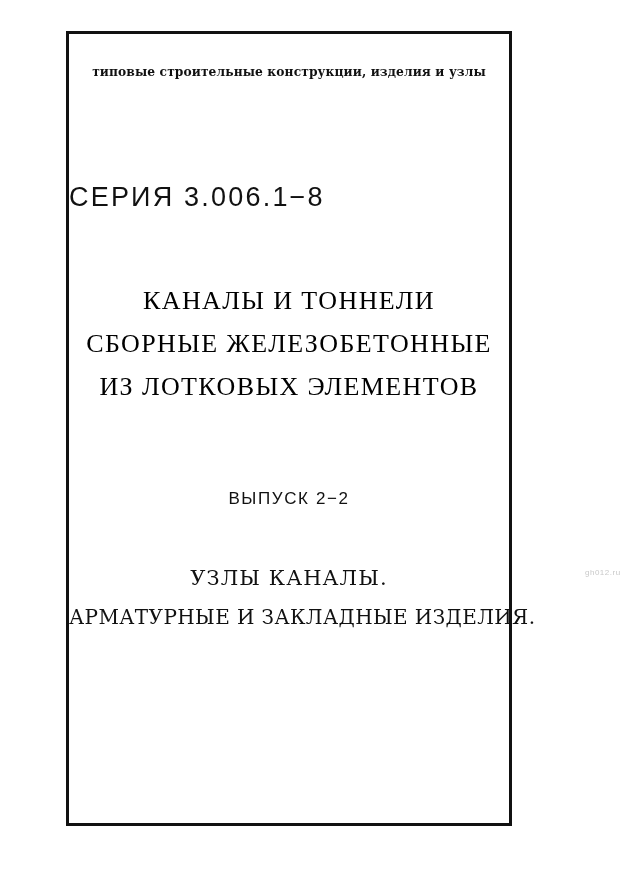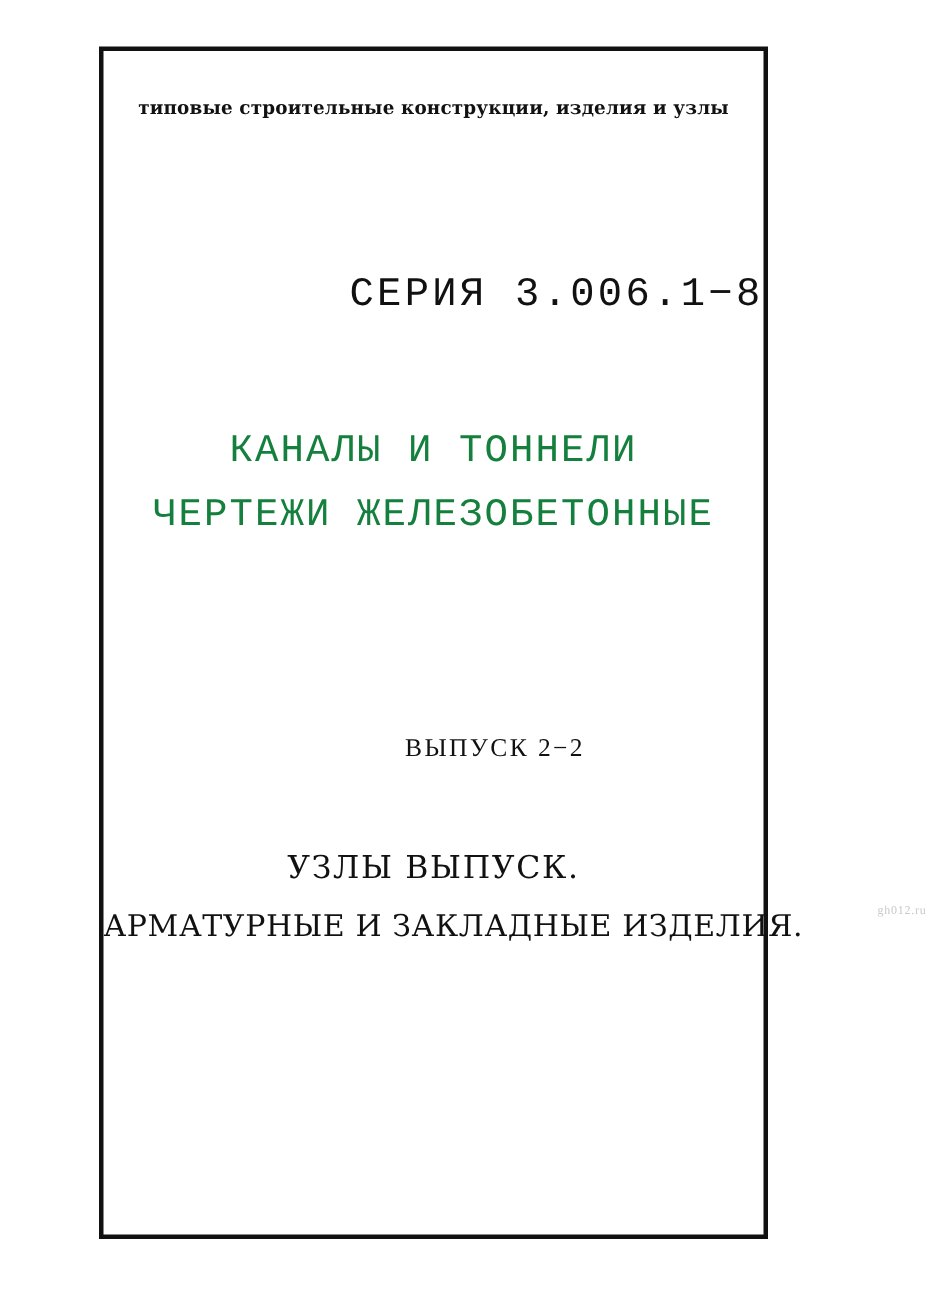--- a/index.html
+++ b/index.html
@@ -50,52 +50,51 @@
     font-size: 12.5px;
     letter-spacing: 0.1px;
     color: #111111;
     transform: scaleX(0.98);
   }
   .series {
     position: absolute;
     top: 148px;
     left: 0;
     width: 100%;
-    text-align: right;
-    font-family: Liberation Mono, monospace;
+    text-align: left;
+    font-family: Liberation Sans, sans-serif;
     font-size: 27px;
     letter-spacing: 2.2px;
     color: #111111;
   }
   .title-block {
     position: absolute;
     top: 245px;
     left: 0;
     width: 100%;
     text-align: center;
   }
   .title-line {
-    font-family: Liberation Mono, monospace;
+    font-family: Liberation Serif, serif;
     font-size: 26px;
     letter-spacing: 1.4px;
     line-height: 43px;
-    color: #15803d;
+    color: #000000;
     white-space: nowrap;
   }
   .issue {
     position: absolute;
     top: 455px;
     left: 0;
     width: 100%;
     text-align: center;
-    font-family: Liberation Serif, serif;
+    font-family: Liberation Sans, sans-serif;
     font-size: 17px;
     letter-spacing: 1.6px;
     color: #111111;
-    padding-left: 41px;
   }
   .subtitle-block {
     position: absolute;
     top: 525px;
     left: 0;
     width: 100%;
     text-align: center;
   }
   .subtitle-line {
     font-family: "DejaVu Serif", serif;
@@ -105,48 +104,49 @@
     color: #111111;
     white-space: nowrap;
   }
   .subtitle-line.wide {
     font-size: 20px;
     letter-spacing: 0.4px;
   }
   .watermark {
     position: absolute;
     left: 516px;
-    top: 568px;
-    font-family: Liberation Serif, serif;
+    top: 534px;
+    font-family: Liberation Sans, sans-serif;
     font-size: 8px;
     color: #c9c9c9;
     letter-spacing: 0.5px;
     text-align: center;
   }
 </style>
 </head>
 <body>
 
 <div class="page">
   <div class="sheet-border">
     <div class="inner">
 
       <div class="header-line">типовые строительные конструкции, изделия и узлы</div>
 
       <div class="series">СЕРИЯ 3.006.1−8</div>
 
       <div class="title-block">
         <div class="title-line">КАНАЛЫ  И  ТОННЕЛИ</div>
-        <div class="title-line">ЧЕРТЕЖИ  ЖЕЛЕЗОБЕТОННЫЕ</div>
+        <div class="title-line">СБОРНЫЕ  ЖЕЛЕЗОБЕТОННЫЕ</div>
+        <div class="title-line">ИЗ  ЛОТКОВЫХ  ЭЛЕМЕНТОВ</div>
       </div>
 
       <div class="issue">ВЫПУСК 2−2</div>
 
       <div class="subtitle-block">
-        <div class="subtitle-line">УЗЛЫ  ВЫПУСК.</div>
+        <div class="subtitle-line">УЗЛЫ  КАНАЛЫ.</div>
         <div class="subtitle-line wide">АРМАТУРНЫЕ  И  ЗАКЛАДНЫЕ  ИЗДЕЛИЯ.</div>
       </div>
 
       <div class="watermark">gh012.ru</div>
 
     </div>
   </div>
 </div>
 
 </body></html>

